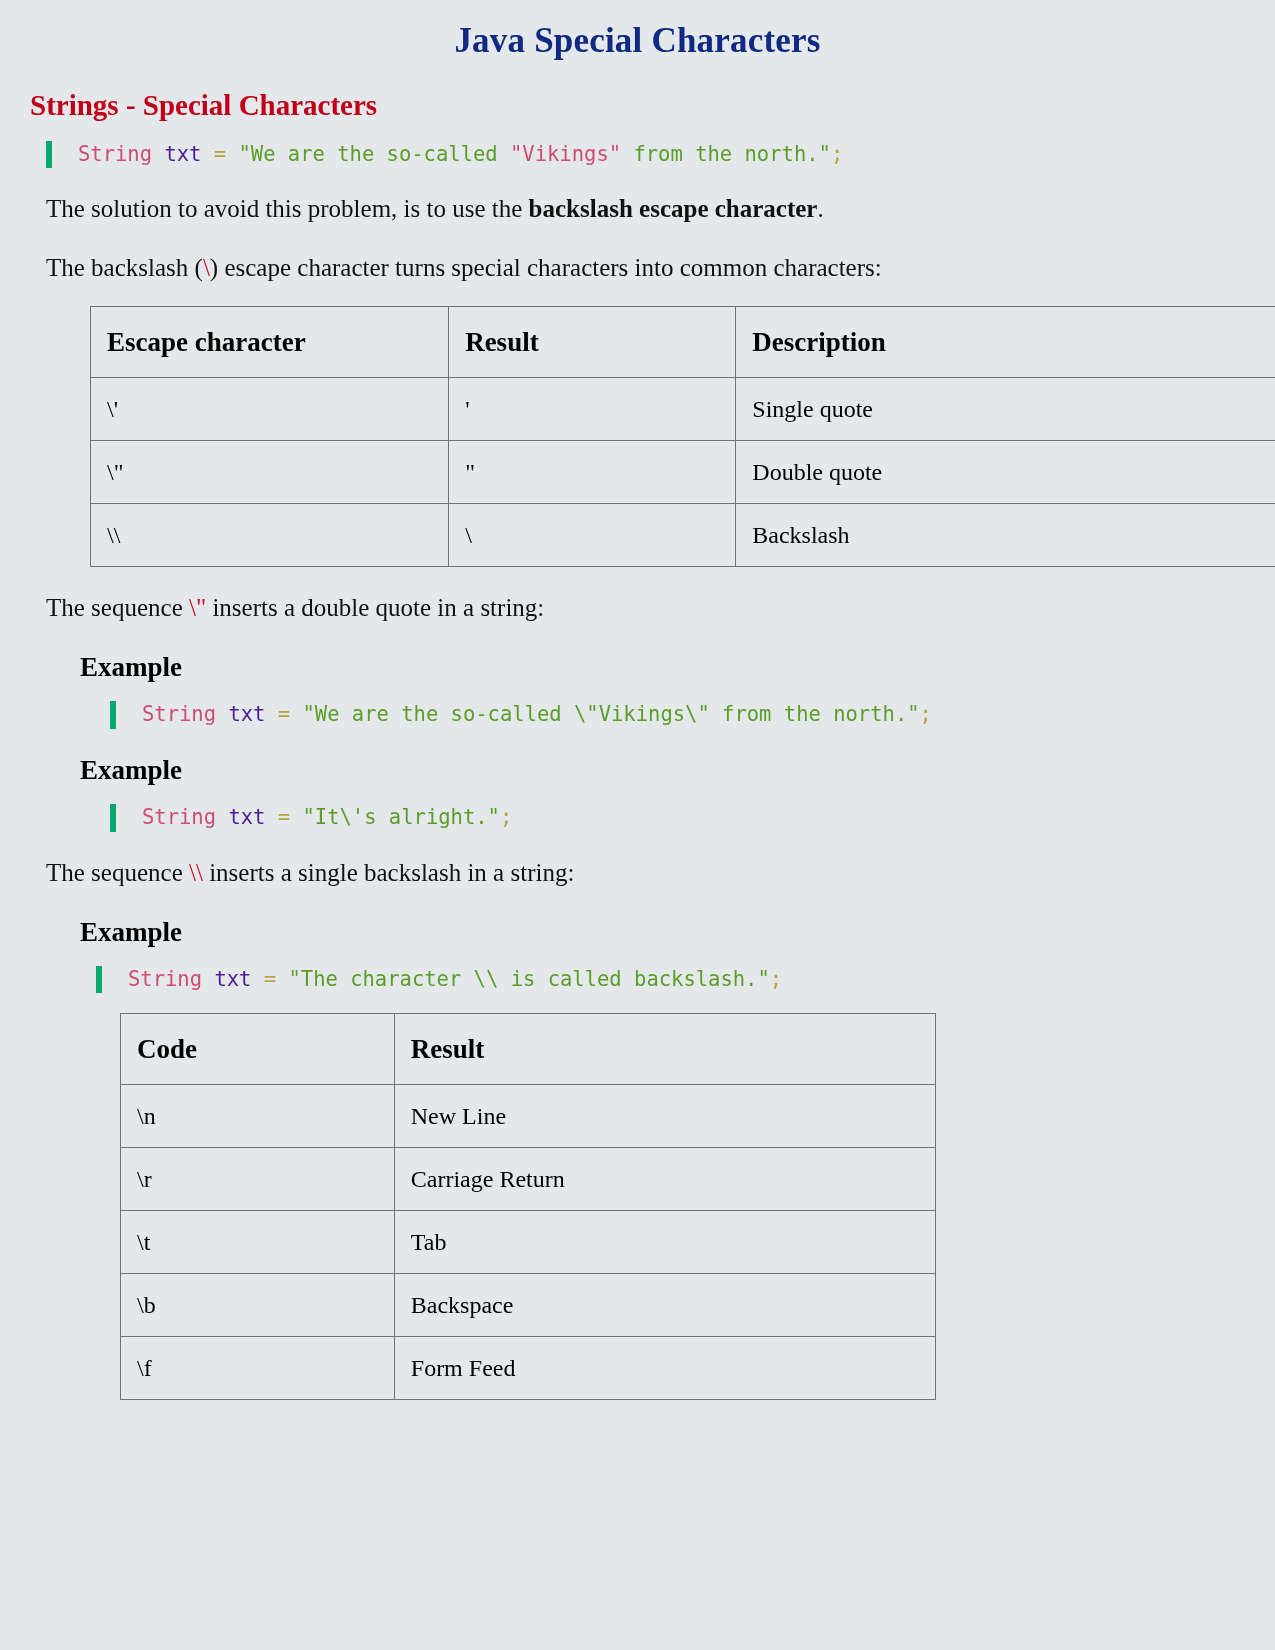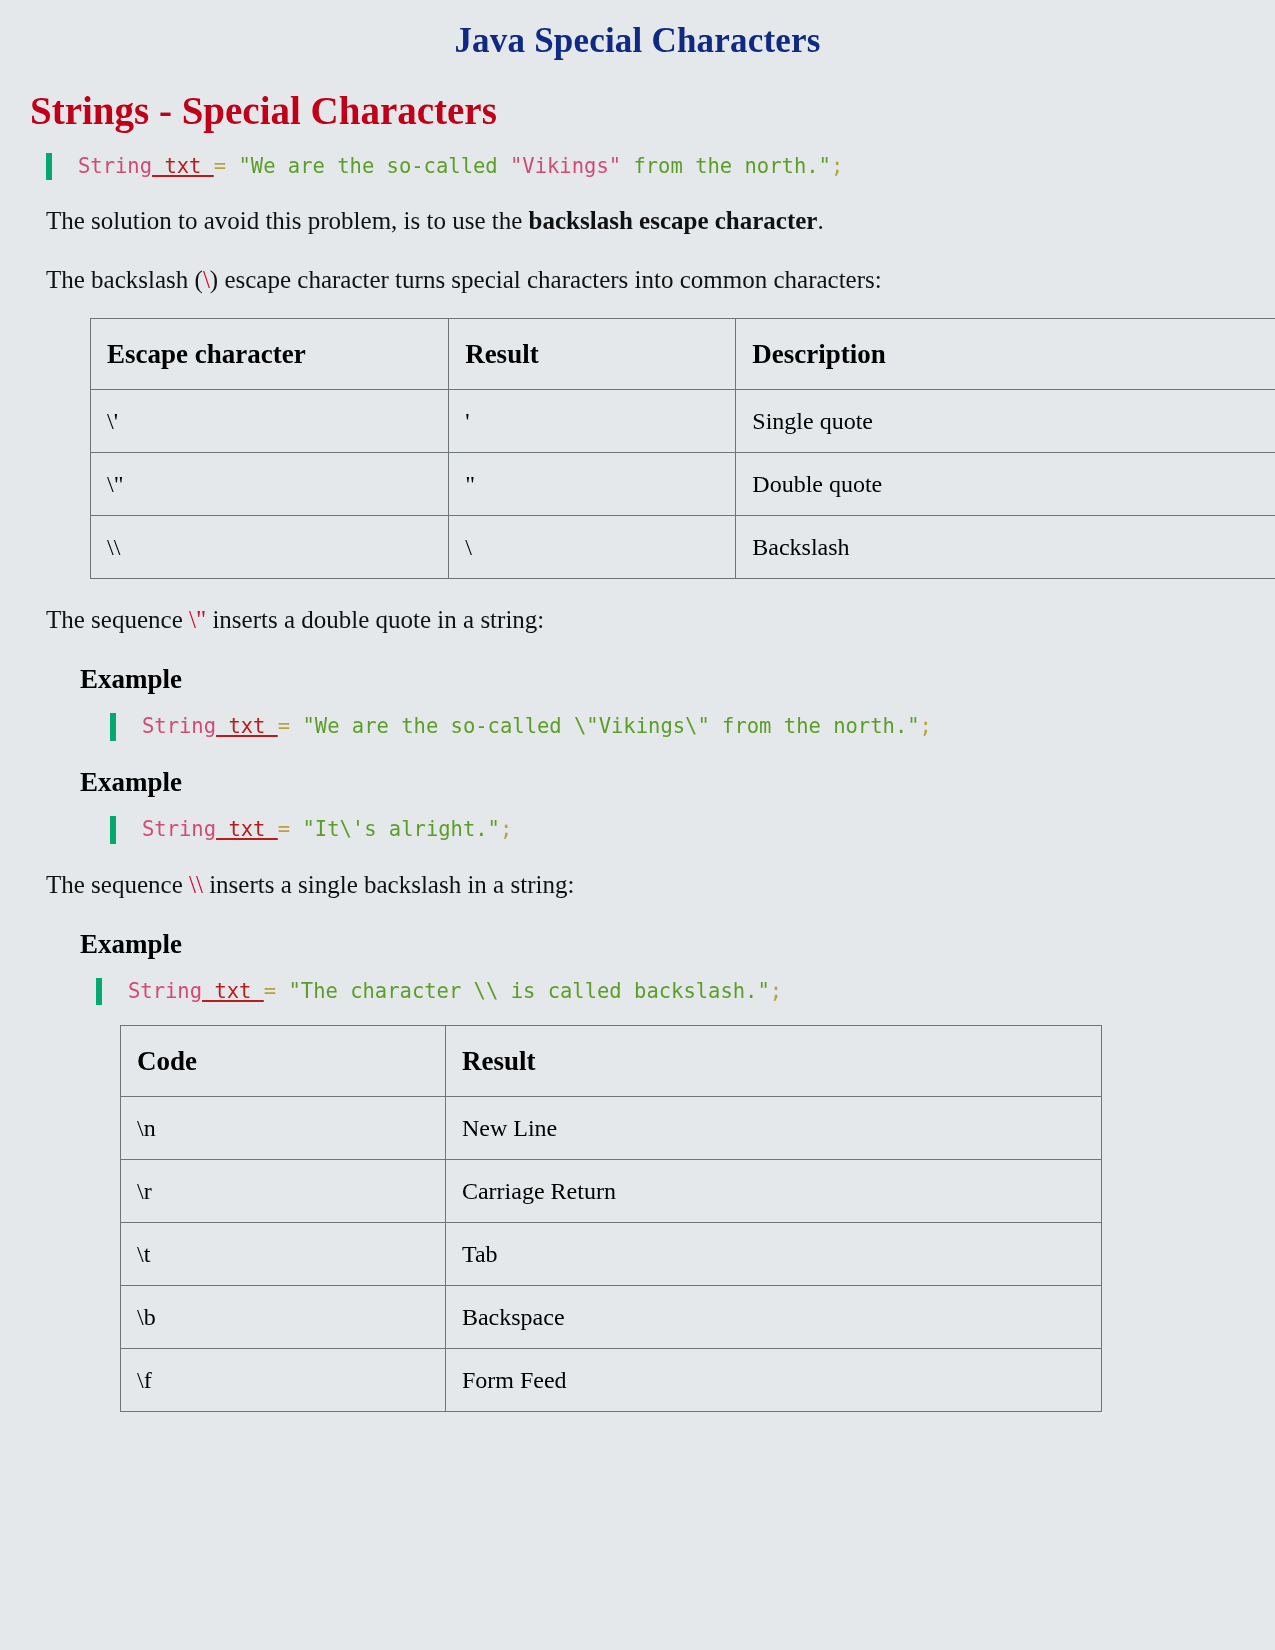--- a/index.html
+++ b/index.html
@@ -31,21 +31,21 @@
     letter-spacing: 0.2px;
     margin: 20px 0 0 0;
     padding: 0;
     line-height: 1.2;
   }
 
   
   .section-heading {
     color: #c00018;
     font-weight: bold;
-    font-size: 39px;
+    font-size: 29px;
     margin: 26px 0 0 30px;
     line-height: 1.2;
   }
 
   
   .para {
     font-size: 25px;
     line-height: 1.48;
     margin: 22px 46px 0 46px;
     color: #111;
@@ -74,21 +74,21 @@
     display: inline-block;
     width: 6px;
     align-self: stretch;
     min-height: 26px;
     background: #04aa6d;
     margin-right: 26px;
     flex: 0 0 auto;
   }
   .code-text { display: inline-block; }
   .tok-kw   { color: #d14b72; }
-  .tok-id   { color: #b91c1c; text-decoration: underline; }
+  .tok-id   { color: #4c1d95; }
   .tok-op   { color: #b8a23f; }
   .tok-str  { color: #5a9e28; }
   .tok-strq { color: #d14b72; }
   .tok-punc { color: #b8a23f; }
 
   
   .example-heading {
     font-size: 27px;
     font-weight: bold;
     margin: 26px 0 0 80px;
@@ -122,21 +122,21 @@
   }
   td.mono-cell {
     font-family: "Liberation Serif", "DejaVu Serif", serif;
   }
 
   #table-escape { margin-left: 90px; width: 1226px; }
   #table-escape th:nth-child(1), #table-escape td:nth-child(1) { width: 300px; }
   #table-escape th:nth-child(2), #table-escape td:nth-child(2) { width: 234px; }
   #table-escape th:nth-child(3), #table-escape td:nth-child(3) { width: 506px; }
 
-  #table-codes { margin-left: 120px; width: 982px; }
+  #table-codes { margin-left: 120px; width: 816px; }
   #table-codes th:nth-child(1), #table-codes td:nth-child(1) { width: 312px; }
   #table-codes th:nth-child(2), #table-codes td:nth-child(2) { width: 668px; }
 </style>
 </head>
 <body>
 
 <div class="page">
 
   <h1 class="doc-title">Java Special Characters</h1>
 

